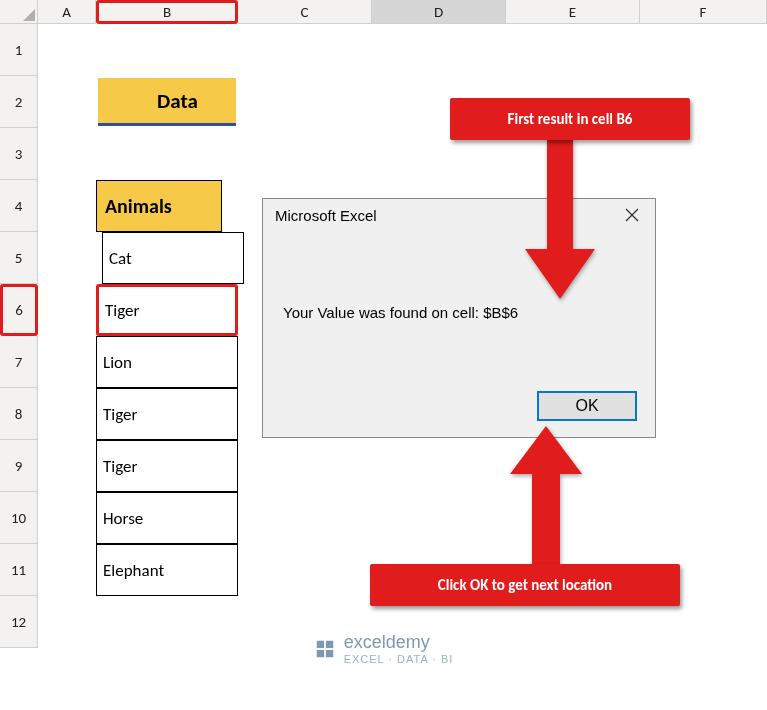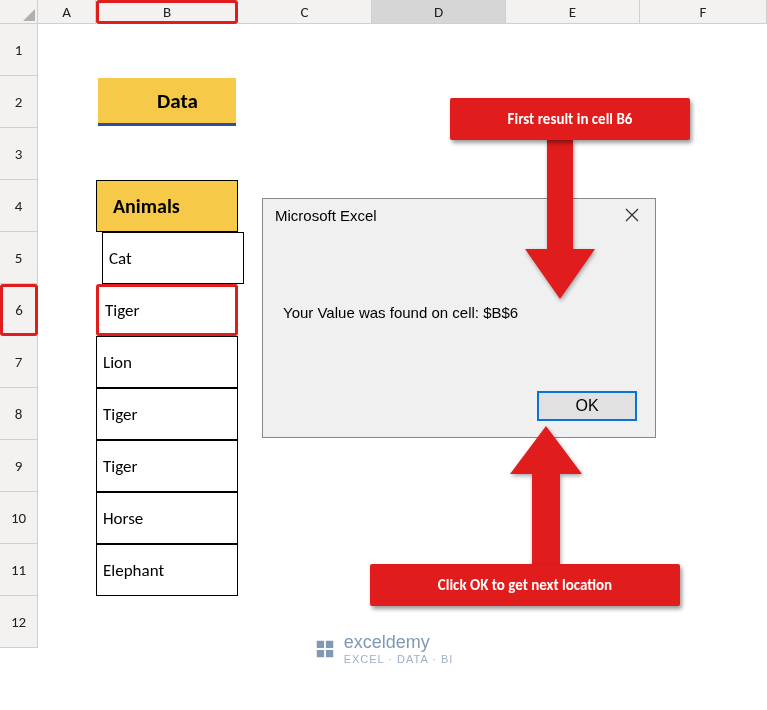--- a/index.html
+++ b/index.html
@@ -223,21 +223,21 @@
       <span>11</span>
     </div>
   <div class="rowhdr" style="top:596px;height:52px">
       <span>12</span>
     </div>
 
   <div class="cell cell-yellow-ul" style="left:98px;top:78px;width:138px;height:48px">
       <span>Data</span>
     </div>
 
-  <div class="cell cell-border cell-yellow" style="left:96px;top:180px;width:142px;height:52px;justify-content:flex-start;padding-left:16px;font-size:20px">
+  <div class="cell cell-border cell-yellow" style="left:96px;top:180px;width:126px;height:52px;justify-content:flex-start;padding-left:8px;font-size:20px">
       <span>Animals</span>
     </div>
 
   <div class="cell cell-border" style="left:102px;top:232px;width:142px;height:52px">
       <span>Cat</span>
     </div>
   <div class="cell cell-border red" style="left:96px;top:284px;width:142px;height:52px">
       <span>Tiger</span>
     </div>
   <div class="cell cell-border" style="left:96px;top:336px;width:142px;height:52px">

